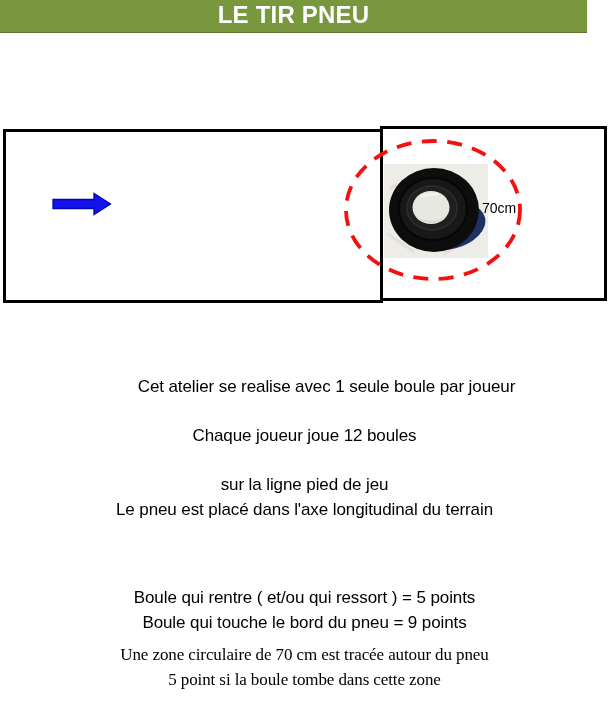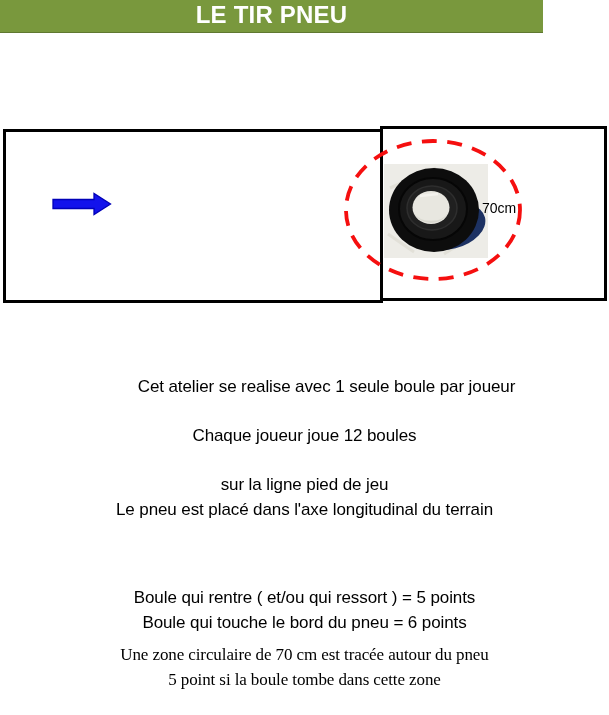--- a/index.html
+++ b/index.html
@@ -21,21 +21,21 @@
     width: 609px;
     height: 715px;
     background: #ffffff;
     overflow: hidden;
   }
 
   
   .title-bar {
     position: absolute;
     left: 0; top: 0;
-    width: 543px; height: 33px;
+    width: 587px; height: 33px;
     background: var(--header-bg);
     border-bottom: 1px solid var(--header-edge);
     display: flex;
     align-items: center;
     justify-content: center;
   }
   .title-bar h1 {
     color: var(--header-text);
     font-size: 24px;
     font-weight: bold;
@@ -143,21 +143,21 @@
     </div>
     <div class="rule-para p2">
       <div class="rule-line">Chaque joueur joue 12 boules</div>
     </div>
     <div class="rule-para p3">
       <div class="rule-line">sur la ligne pied de jeu</div>
       <div class="rule-line">Le pneu est placé dans l'axe longitudinal du terrain</div>
     </div>
     <div class="rule-para p4">
       <div class="rule-line">Boule qui rentre ( et/ou qui ressort ) = 5 points</div>
-      <div class="rule-line">Boule qui touche le bord du pneu = 6 points</div>
+      <div class="rule-line">Boule qui touche le bord du pneu = 9 points</div>
     </div>
     <div class="rule-para p5">
       <div class="rule-line">Une zone circulaire de 70 cm est tracée autour du pneu</div>
       <div class="rule-line">5 point si la boule tombe dans cette zone</div>
     </div>
   </main>
 
 </div>
 
 </body></html>

